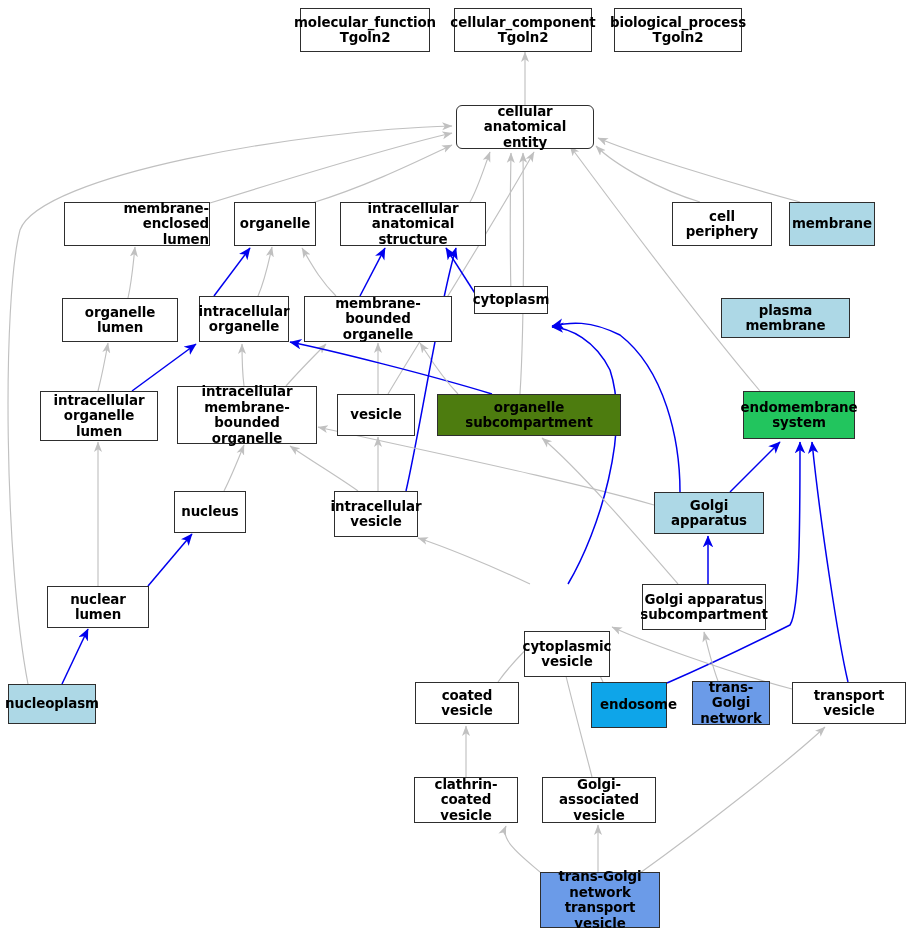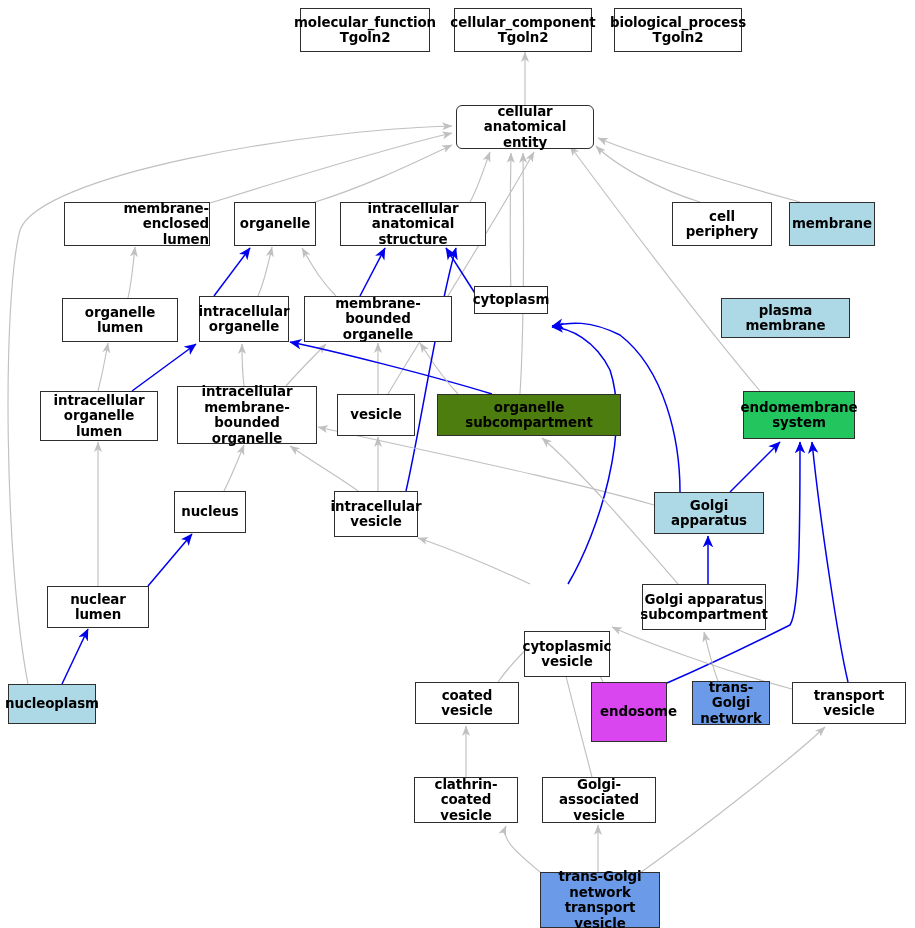--- a/index.html
+++ b/index.html
@@ -158,21 +158,21 @@
       <div class="node" style="left: 334px; top: 491px; width: 84px; height: 46px; background: rgb(255, 255, 255);">intracellular
 vesicle</div>
       <div class="node" style="left: 654px; top: 492px; width: 110px; height: 42px; background: rgb(173, 216, 230);">Golgi apparatus</div>
       <div class="node" style="left: 47px; top: 586px; width: 102px; height: 42px; background: rgb(255, 255, 255);">nuclear lumen</div>
       <div class="node" style="left: 524px; top: 584px; width: 86px; height: 46px; background: rgb(255, 255, 255); margin-top: 47px;">cytoplasmic
 vesicle</div>
       <div class="node" style="left: 642px; top: 584px; width: 124px; height: 46px; background: rgb(255, 255, 255);">Golgi apparatus
 subcompartment</div>
       <div class="node" style="left: 8px; top: 684px; width: 88px; height: 40px; background: rgb(173, 216, 230);">nucleoplasm</div>
       <div class="node" style="left: 415px; top: 682px; width: 104px; height: 42px; background: rgb(255, 255, 255);">coated vesicle</div>
-      <div class="node" style="left: 591px; top: 682px; width: 76px; height: 60px; background: #d946ef; padding-left: 19px;">endosome</div>
+      <div class="node" style="left: 591px; top: 682px; width: 76px; height: 46px; background: #0ea5e9; padding-left: 19px;">endosome</div>
       <div class="node" style="left: 692px; top: 681px; width: 78px; height: 44px; background: rgb(107, 155, 232);">trans-Golgi
 network</div>
       <div class="node" style="left: 792px; top: 682px; width: 114px; height: 42px; background: rgb(255, 255, 255);">transport vesicle</div>
       <div class="node" style="left: 414px; top: 777px; width: 104px; height: 46px; background: rgb(255, 255, 255);">clathrin-coated
 vesicle</div>
       <div class="node" style="left: 542px; top: 777px; width: 114px; height: 46px; background: rgb(255, 255, 255);">Golgi-associated
 vesicle</div>
       <div class="node" style="left: 540px; top: 872px; width: 120px; height: 56px; background: rgb(107, 155, 232);">trans-Golgi
 network transport
 vesicle</div>

